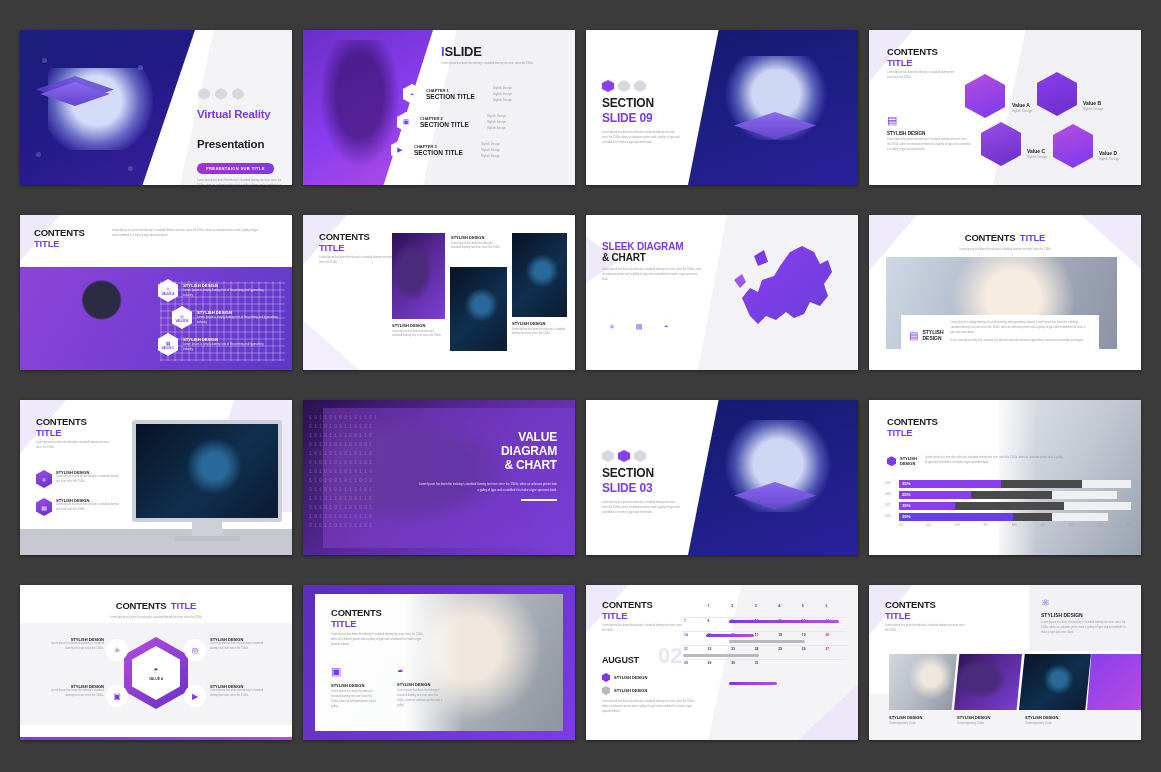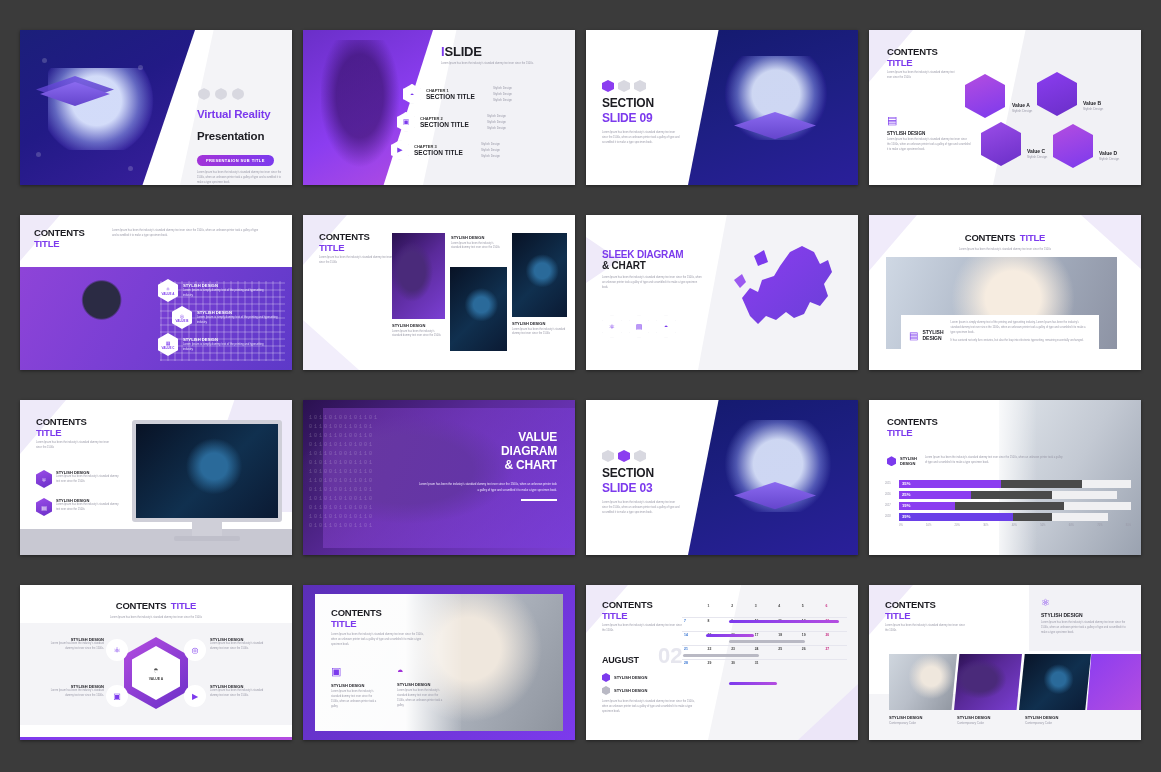--- a/index.html
+++ b/index.html
@@ -121,21 +121,21 @@
       <div class="s1-dot" style="left:108px;top:136px;width:5px;height:5px"></div>
     </div>
     <div style="position:absolute;left:160px;top:0;width:112px;height:100%;background:#f4f4f7;clip-path:polygon(30% 0,100% 0,100% 100%,0 100%)"></div>
     <div style="position:absolute;left:178px;top:58px;display:flex;gap:5px">
       <div class="ico-ring hexi" style="width:12px;height:12px;background:#d8d8e0;border:none"></div>
       <div class="ico-ring hexi" style="width:12px;height:12px;background:#d8d8e0;border:none"></div>
       <div class="ico-ring hexi" style="width:12px;height:12px;background:#d8d8e0;border:none"></div>
     </div>
     <div style="position:absolute;left:177px;top:78px;width:92px">
       <div class="ttl p" style="font-size:11.5px">Virtual Reality</div>
-      <div class="ttl k" style="font-size:11.5px;margin-top:10px">Presentation</div>
+      <div class="ttl k" style="font-size:11.5px;margin-top:18px">Presentation</div>
       <div style="margin-top:6px"><span class="s1-pill">PRESENTAION SUB TITLE</span></div>
       <div class="lorem" style="margin-top:5px;width:88px">Lorem Ipsum has been the industry's standard dummy text ever since the 1500s, when an unknown printer took a galley of type and scrambled it to make a type specimen book.</div>
     </div>
   </div>
 
   <div class="slide">
     <div style="position:absolute;left:0;top:0;width:130px;height:100%;background:linear-gradient(150deg,#6a2fc8,#8b3df0 55%,#b44de0);clip-path:polygon(0 0,100% 0,62% 100%,0 100%)">
       <div style="position:absolute;left:18px;top:10px;width:86px;height:140px;background:radial-gradient(ellipse at 45% 40%,rgba(40,10,80,.55) 0 35%,rgba(0,0,0,0) 60%)"></div>
     </div>
     <div style="position:absolute;left:120px;top:0;width:152px;height:100%;background:#f2f2f6;clip-path:polygon(22% 0,100% 0,100% 100%,0 100%)"></div>
@@ -303,21 +303,21 @@
       <path d="M14 62 L22 52 L30 56 L34 44 L46 40 L52 30 L62 16 L74 10 L86 16 L92 28 L100 24 L104 36 L96 48 L100 60 L92 70 L82 66 L76 78 L66 82 L58 76 L48 84 L38 80 L30 88 L22 80 Z" fill="url(#mg)"></path>
       <defs>
           <linearGradient id="mg" x1="0" y1="0" x2="1" y2="1">
             <stop offset="0" stop-color="#8b3df0"></stop>
             <stop offset="1" stop-color="#6a3fd8"></stop>
           </linearGradient>
         </defs>
       <path d="M6 44 L14 38 L18 46 L12 52 Z" fill="#9b59f0"></path>
       <path d="M26 20 L36 14 L40 26 L30 30 Z" fill="#7c3aed"></path>
     </svg>
-    <div style="position:absolute;left:16px;top:34px;width:108px">
+    <div style="position:absolute;left:16px;top:26px;width:108px">
       <div class="ttl p" style="font-size:10px">SLEEK DIAGRAM</div>
       <div class="ttl k" style="font-size:10px">&amp; CHART</div>
       <div class="lorem" style="margin-top:5px;width:100px">Lorem Ipsum has been the industry's standard dummy text ever since the 1500s, when an unknown printer took a galley of type and scrambled it to make a type specimen book.</div>
     </div>
     <div style="position:absolute;left:16px;top:100px;display:flex;gap:7px">
       <div class="hexi" style="width:20px;height:23px;background:#fff;box-shadow:0 0 0 1px #e4e4ec;display:flex;align-items:center;justify-content:center;font-size:7px;color:#7c3aed">⚛</div>
       <div class="hexi" style="width:20px;height:23px;background:#fff;box-shadow:0 0 0 1px #e4e4ec;display:flex;align-items:center;justify-content:center;font-size:7px;color:#7c3aed">▤</div>
       <div class="hexi" style="width:20px;height:23px;background:#fff;box-shadow:0 0 0 1px #e4e4ec;display:flex;align-items:center;justify-content:center;font-size:7px;color:#7c3aed">◓</div>
     </div>
   </div>

